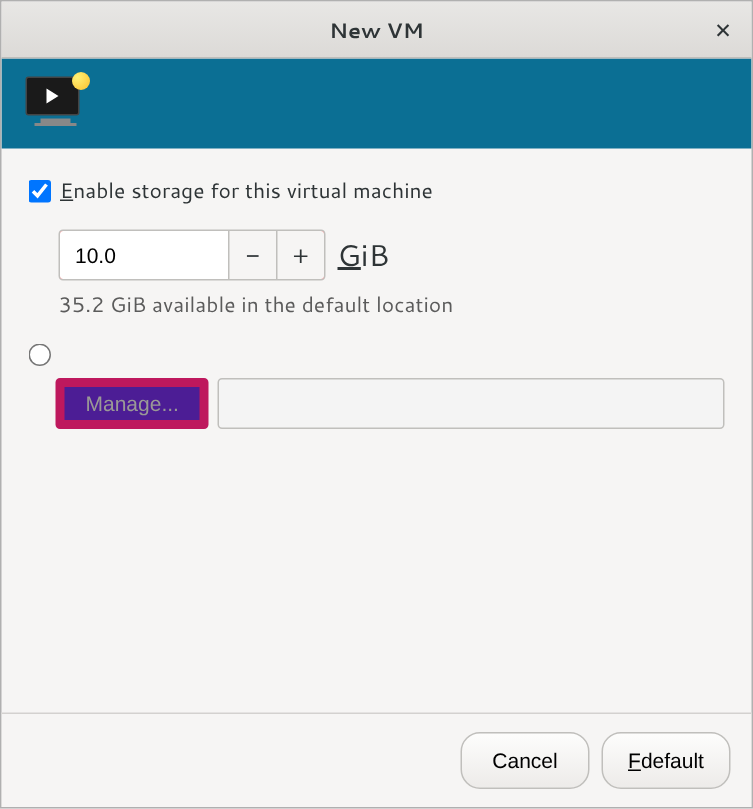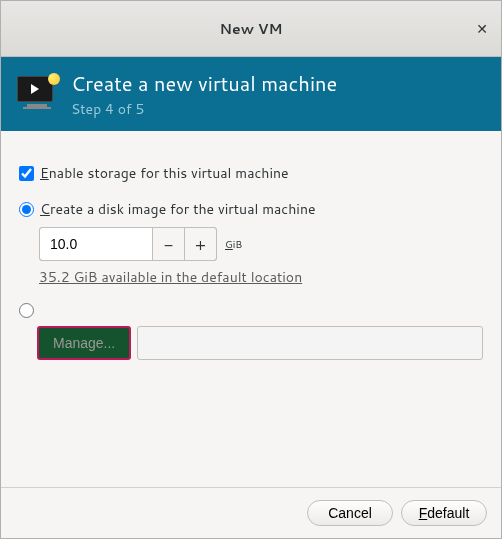--- a/index.html
+++ b/index.html
@@ -8,21 +8,21 @@
   font-size: 14px;
   color: #2e3436;
   background: #f6f5f4;
   width: 502px;
   height: 539px;
   display: flex;
   flex-direction: column;
   border: 1px solid #b0b0b0;
 }
 .titlebar {
-  height: 56px;
+  height: 38px;
   background: linear-gradient(#e8e7e5, #dcdad7);
   border-bottom: 1px solid #bfbdb9;
   display: flex;
   align-items: center;
   justify-content: center;
   position: relative;
 }
 .titlebar .title {
   font-weight: bold;
   font-size: 14px;
@@ -98,21 +98,21 @@
 .header-text .main {
   font-size: 20px;
   font-weight: 300;
 }
 .header-text .sub {
   font-size: 14px;
   color: #9cc9d8;
   margin-top: 2px;
 }
 .content {
-  padding: 32px 18px 10px 18px;
+  padding: 18px 18px 10px 18px;
   flex: 1;
 }
 .checkbox-row {
   display: flex;
   align-items: center;
   gap: 6px;
   margin-bottom: 16px;
 }
 .checkbox-row input[type="checkbox"] {
   width: 15px;
@@ -157,39 +157,38 @@
   width: 32px;
   border-left: 1px solid #c0bfbc;
   background: #f6f5f4;
   display: flex;
   align-items: center;
   justify-content: center;
   font-size: 16px;
   cursor: pointer;
   user-select: none;
 }
-.unit { font-size: 10px; }
+.unit { font-size: 20px; }
 .hint {
   margin: 4px 0 16px 20px;
   color: #5b5b5b;
   font-size: 14px;
-  text-decoration: underline;
 }
 .custom-row {
   display: flex;
   align-items: center;
   gap: 6px;
   margin: 8px 0 10px 18px;
 }
 .manage-btn {
   height: 34px;
   padding: 0 14px;
-  border: 2px solid #be185d;
+  border: 6px solid #be185d;
   border-radius: 3px;
-  background: #14532d;
+  background: #4c1d95;
   color: #9a9996;
   cursor: default;
   font-size: 14px;
 }
 .path-input {
   flex: 1;
   height: 34px;
   border: 1px solid #c0bfbc;
   border-radius: 3px;
   background: #fafafa;
@@ -200,21 +199,21 @@
 .path-input:disabled { background: #f4f4f4; }
 .footer {
   border-top: 1px solid #d3d1cf;
   padding: 12px 14px;
   display: flex;
   justify-content: flex-end;
   gap: 8px;
   background: #f6f5f4;
 }
 .footer button {
-  height: 26px;
+  height: 38px;
   min-width: 86px;
   padding: 0 16px;
   border: 1px solid #c0bfbc;
   border-radius: 13px;
   background: linear-gradient(#fdfdfc, #edebe9);
   font-size: 14px;
   cursor: pointer;
 }
 .mnemonic { text-decoration: underline; }
 </style>
@@ -226,37 +225,29 @@
   <div class="close">✕</div>
 </div>
 
 <div class="header">
   <div class="header-icon">
     <div class="screen"></div>
     <div class="stand"></div>
     <div class="base"></div>
     <div class="badge"></div>
   </div>
-  <div class="header-text">
-    <div class="main">Create a new virtual machine</div>
-    <div class="sub">Step 4 of 5</div>
-  </div>
 </div>
 
 <div class="content">
 
   <div class="checkbox-row">
     <input type="checkbox" checked="" id="cb-enable" style="">
     <label for="cb-enable"><span class="mnemonic">E</span><span>nable storage for this virtual machine</span></label>
   </div>
 
-  <div class="radio-row">
-    <input type="radio" name="storage" checked="" id="rb-create" style="">
-    <label for="rb-create"><span class="mnemonic">C</span><span>reate a disk image for the virtual machine</span></label>
-  </div>
 
   <div class="spin-row">
     <div class="spinbox">
       <input type="text" value="10.0" style="">
       <div class="btn">−</div>
       <div class="btn">+</div>
     </div>
     <span class="unit"><span class="mnemonic">G</span><span>iB</span></span>
   </div>
 

